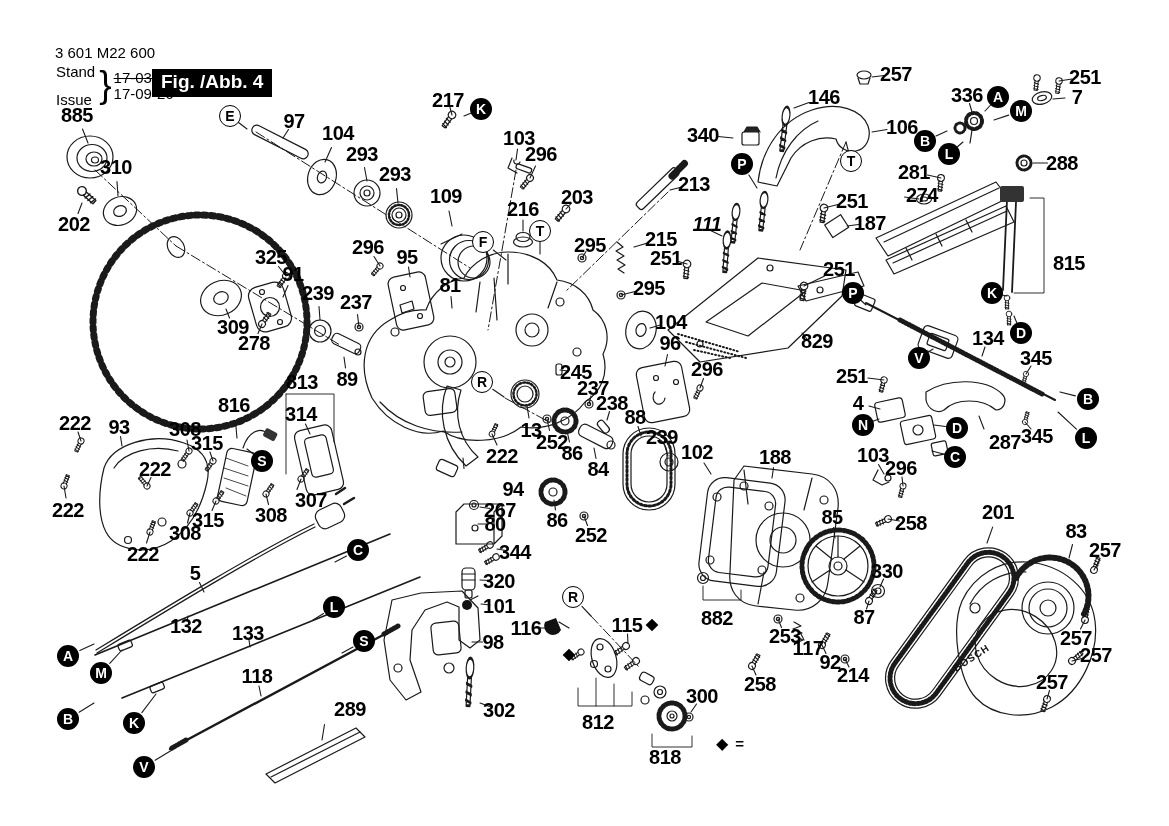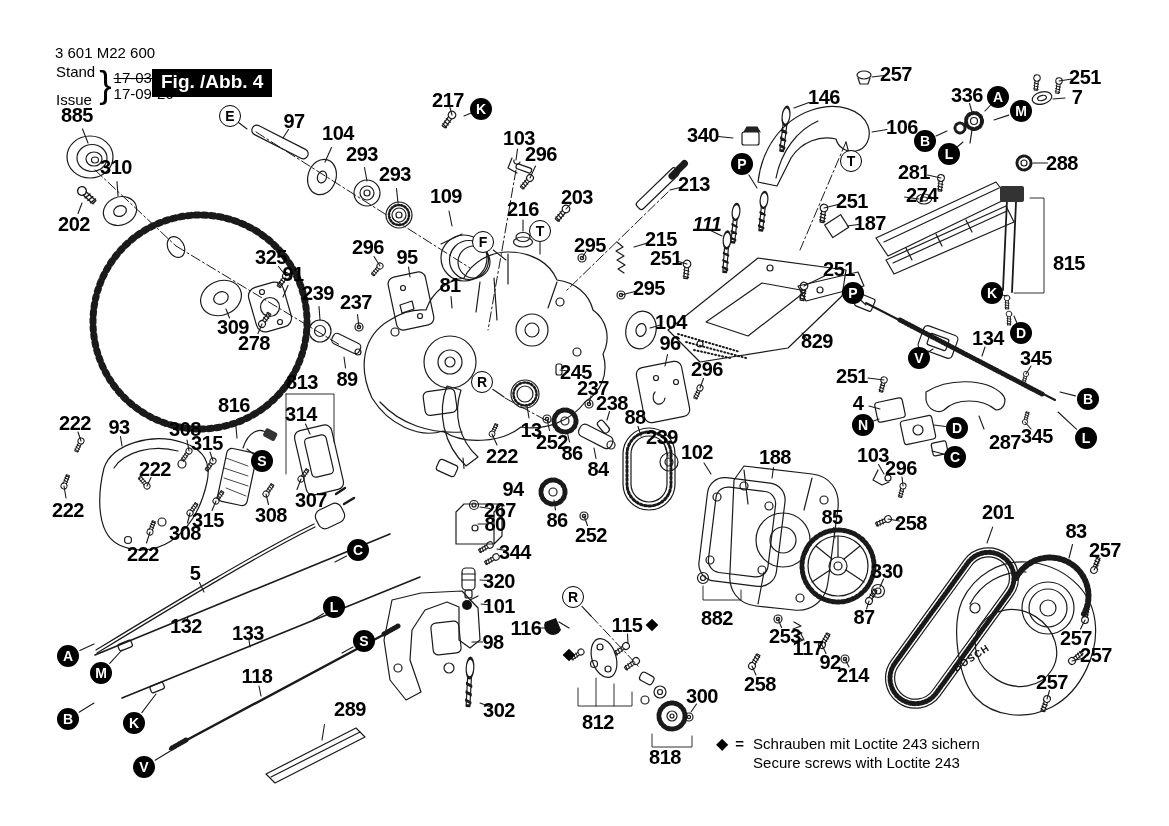--- a/index.html
+++ b/index.html
@@ -662,20 +662,16 @@
     <div class="issue-dates">
       <span class="struck">17-03</span>
       <span>17-09-26</span>
     </div>
   </div>
   <div class="figbox">Fig. /Abb. 4</div>
 
   <div class="legend">
     <span class="dia">◆</span>
     <span class="eq">=</span>
-    <div>
-      <div>Schrauben mit Loctite 243 sichern</div>
-      <div>Secure screws with Loctite 243</div>
-    </div>
   </div>
 
 
 </div>
 
 </body></html>

